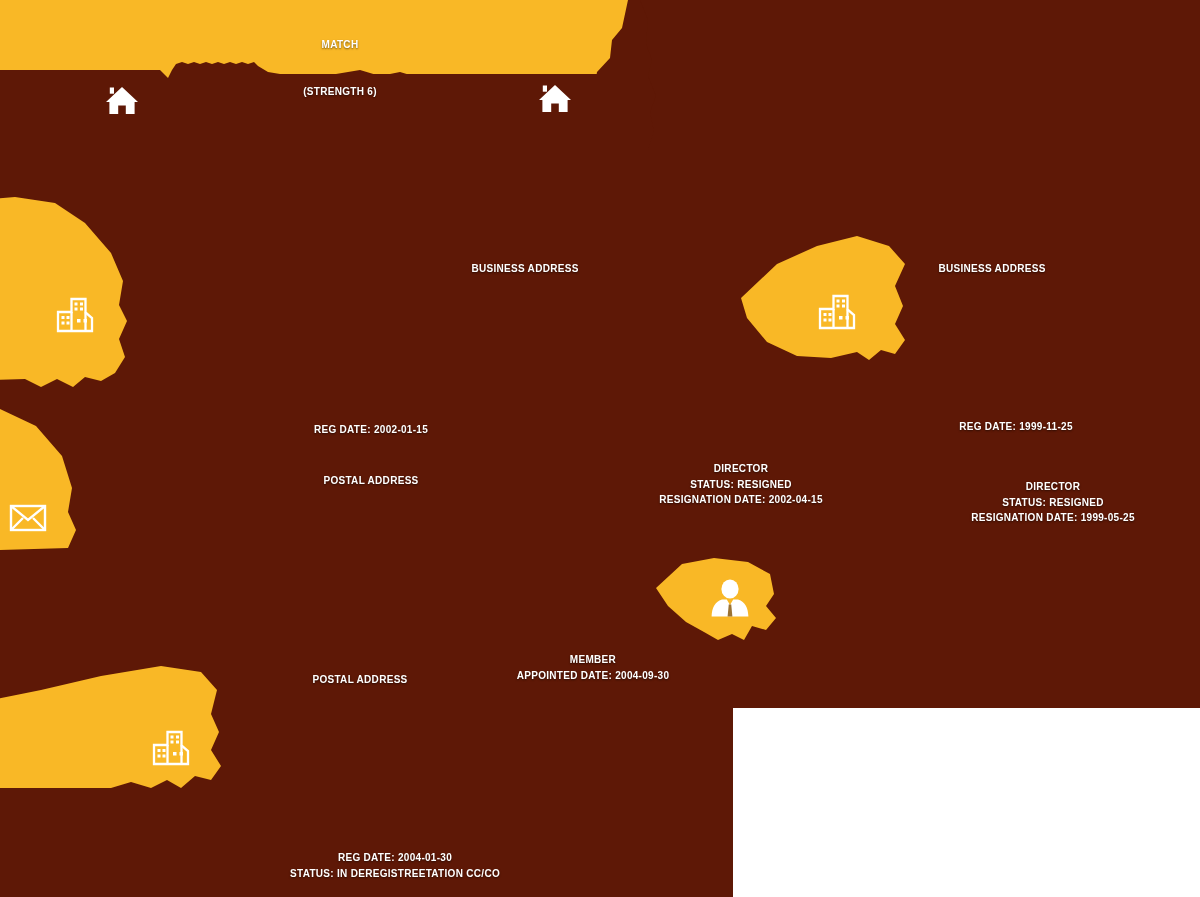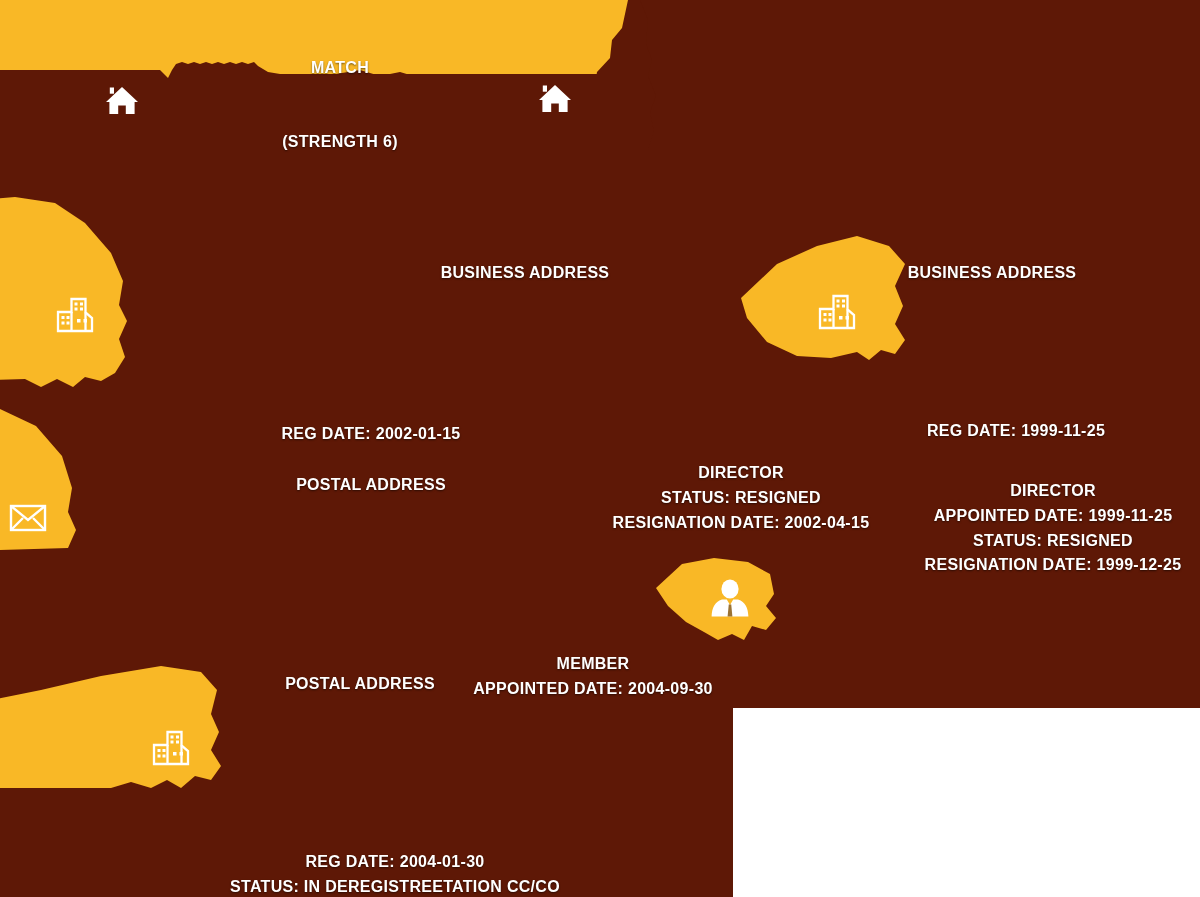--- a/index.html
+++ b/index.html
@@ -9,21 +9,21 @@
     font-family:"Liberation Sans", sans-serif;
     overflow:hidden;
     position:relative;
   }
   #stage{position:absolute;left:0;top:0;width:1200px;height:897px;}
   svg.layer{position:absolute;left:0;top:0;width:1200px;height:897px;}
   .lbl{
     position:absolute;
     color:#ffffff;
     font-weight:bold;
-    font-size:16px;
+    font-size:10px;
     letter-spacing:.3px;
     line-height:1.55;
     text-align:center;
     white-space:pre;
     text-shadow:0 1px 2px rgba(0,0,0,.55);
     font-family:"Liberation Sans", sans-serif;
   }
   .lbl .amber{color:#ffffff;}
   .ctr{transform:translateX(-50%);}
   .whitebox{
@@ -97,21 +97,21 @@
   </svg>
 
   <div id="labels">
       <div class="lbl ctr" style="left: 525px; top: 261px;"><div>BUSINESS ADDRESS</div></div>
       <div class="lbl ctr" style="left: 992px; top: 261px;"><div>BUSINESS ADDRESS</div></div>
       <div class="lbl ctr" style="left: 371px; top: 422px;"><div>REG DATE: 2002-01-15</div></div>
       <div class="lbl ctr" style="left: 1016px; top: 419px;"><div>REG DATE: 1999-11-25</div></div>
       <div class="lbl ctr" style="left: 371px; top: 473px;"><div>POSTAL ADDRESS</div></div>
       <div class="lbl ctr" style="left: 360px; top: 672px;"><div>POSTAL ADDRESS</div></div>
       <div class="lbl ctr" style="left: 741px; top: 461px;"><div>DIRECTOR</div><div>STATUS: RESIGNED</div><div class="amber">RESIGNATION DATE: 2002-04-15</div></div>
-      <div class="lbl ctr" style="left: 1053px; top: 479px;"><div>DIRECTOR</div><div>APPOINTED DATE: 1999-11-25</div><div>STATUS: RESIGNED</div><div class="amber">RESIGNATION DATE: 1999-12-25</div></div>
+      <div class="lbl ctr" style="left: 1053px; top: 479px;"><div>DIRECTOR</div><div>STATUS: RESIGNED</div><div class="amber">RESIGNATION DATE: 1999-05-25</div></div>
       <div class="lbl ctr" style="left: 593px; top: 652px;"><div>MEMBER</div><div>APPOINTED DATE: 2004-09-30</div></div>
       <div class="lbl ctr" style="left: 395px; top: 850px;"><div>REG DATE: 2004-01-30</div><div>STATUS: IN DEREGISTREETATION CC/CO</div></div>
     </div>
 
   <div class="lbl ctr" id="match-badge" style="left:340px;top:6px;">
     <div>MATCH</div>
     <div>(STRENGTH 6)</div>
   </div>
 
   <div class="whitebox" id="detail-panel" style="left: 733px; top: 708px; width: 467px; height: 189px; background: rgb(255, 255, 255);"></div>

